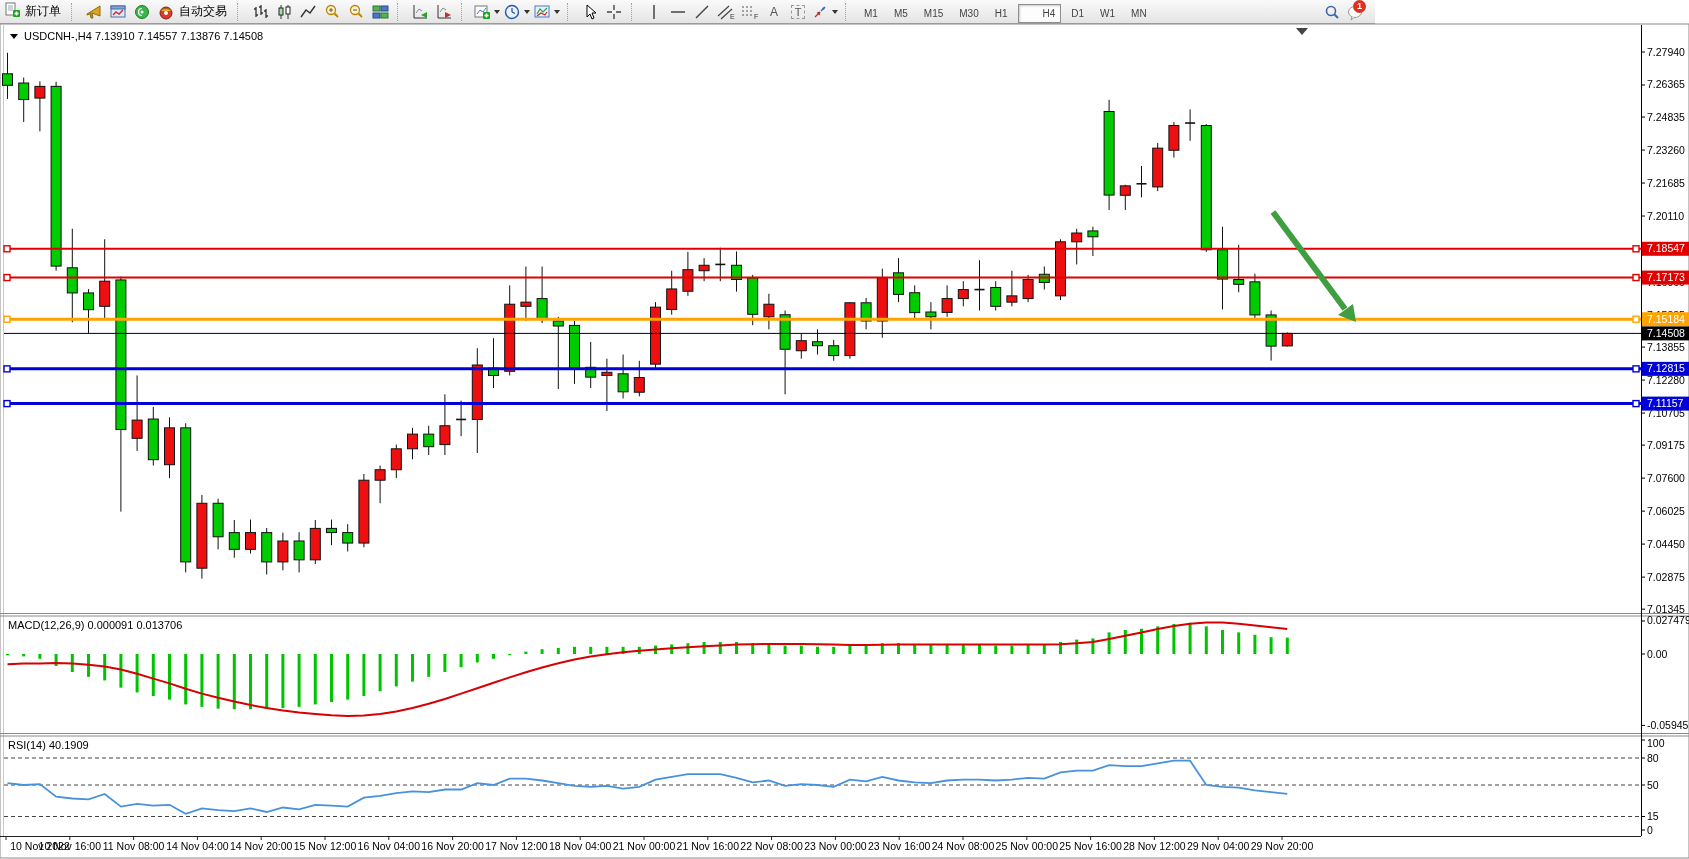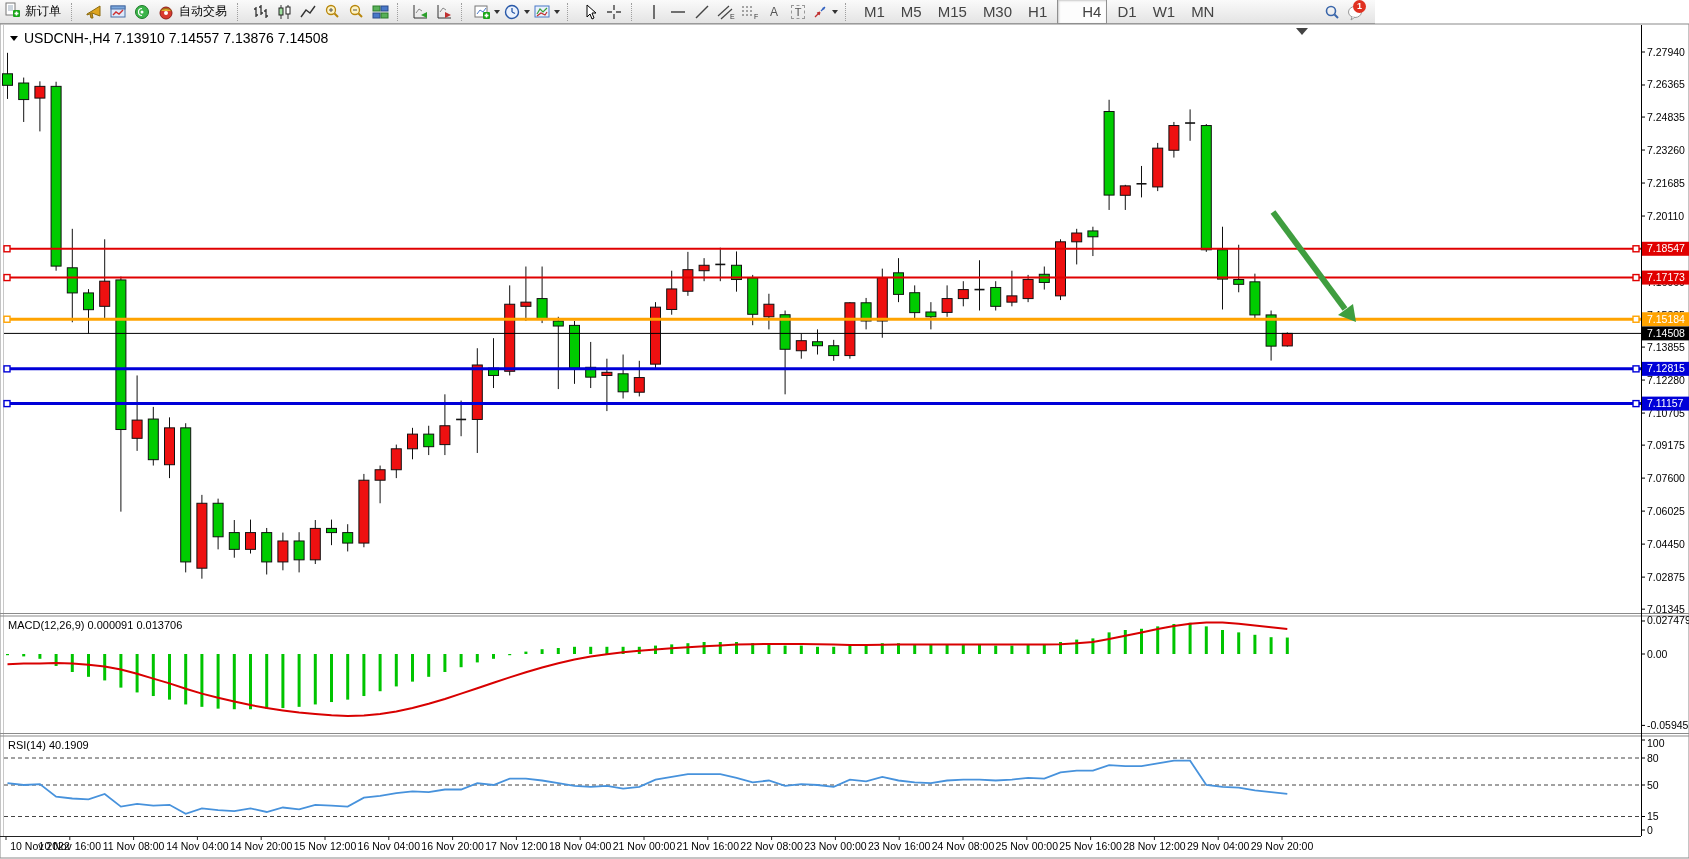--- a/index.html
+++ b/index.html
@@ -4,26 +4,26 @@
 <style>
   html,body{margin:0;padding:0;width:1689px;height:859px;overflow:hidden;background:#fff;
     font-family:"Liberation Sans",sans-serif;-webkit-font-smoothing:antialiased;}
   #toolbar{position:absolute;left:0;top:0;width:1375px;height:23px;
     background:linear-gradient(#fafafa,#e4e4e4);border-bottom:1px solid #9a9a9a;
     display:flex;align-items:center;z-index:5;}
   .tbtn{height:20px;min-width:20px;display:flex;align-items:center;justify-content:center;
     margin:0 1px;border:1px solid transparent;}
   .tlabel{font-size:12px;color:#000;margin:0 5px 0 1px;white-space:nowrap;}
   .tsep{width:6px;height:18px;border-left:1px dotted #9f9f9f;margin:0 4px 0 5px;}
-  .tf{font-size:15px;color:#444;padding:3px 5px;margin:0 2px;border:1px solid transparent;}
+  .tf{font-size:10px;color:#444;padding:3px 5px;margin:0 2px;border:1px solid transparent;}
   .tf.active{border:1px solid #8f8f8f;background:#fdfdfd;box-shadow:inset 1px 1px 2px #c9c9c9;padding-left:24px;}
   .dd{width:0;height:0;border-left:3px solid transparent;border-right:3px solid transparent;
     border-top:4px solid #333;margin-left:3px;}
   #tb-right{position:absolute;right:6px;top:1px;display:flex;align-items:center;}
-  #chart-title{position:absolute;left:10px;top:30px;font-size:14px;color:#000;z-index:4;
+  #chart-title{position:absolute;left:10px;top:30px;font-size:11px;color:#000;z-index:4;
     display:flex;align-items:center;font-weight:500;}
   #chart-title .tri{width:0;height:0;border-left:4px solid transparent;border-right:4px solid transparent;
     border-top:5px solid #000;margin-right:6px;}
   #plot{position:absolute;left:0;top:0;z-index:1;}
   svg text{font-family:"Liberation Sans",sans-serif;}
   #badge{position:absolute;width:13px;height:13px;border-radius:7px;background:#e03020;color:#fff;
     font-size:9px;font-weight:bold;text-align:center;line-height:13px;right:0px;top:-2px;}
 </style>
 </head>
 <body>

